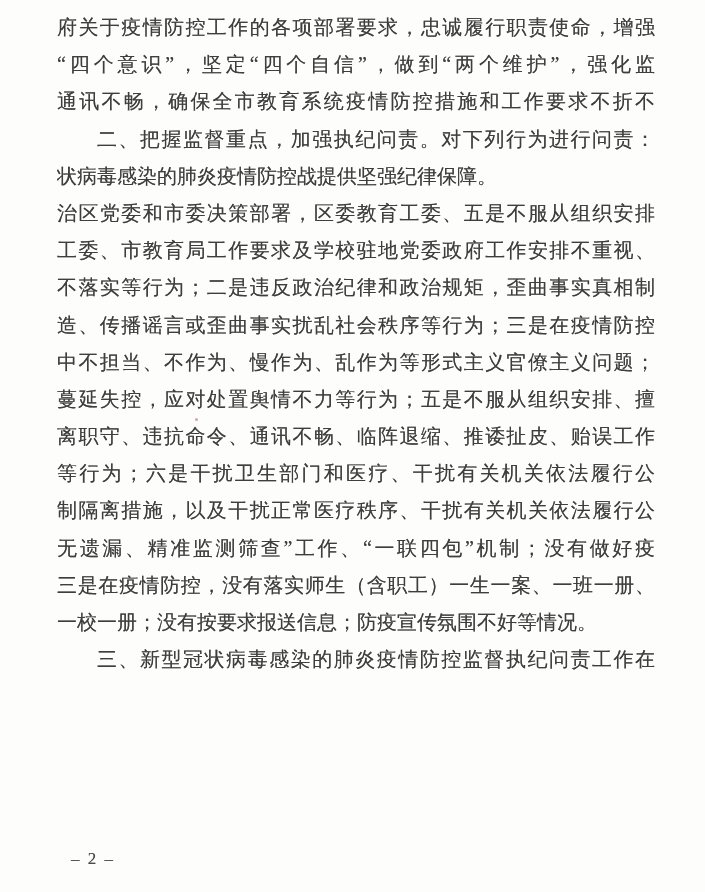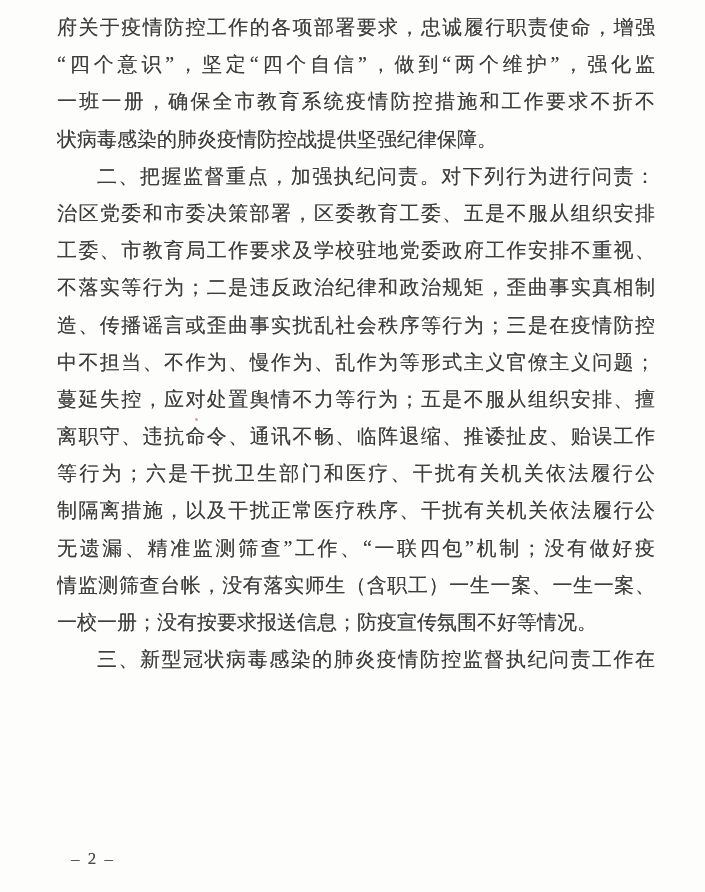--- a/index.html
+++ b/index.html
@@ -57,34 +57,34 @@
   }
 </style>
 </head>
 <body>
 
 <div class="page">
 
   <div class="doc-body">
     <div class="line">府关于疫情防控工作的各项部署要求，忠诚履行职责使命，增强</div>
     <div class="line">“四个意识”，坚定“四个自信”，做到“两个维护”，强化监</div>
-    <div class="line">一班一册，确保全市教育系统疫情防控措施和工作要求不折不</div>
+    <div class="line">通讯不畅，确保全市教育系统疫情防控措施和工作要求不折不</div>
+    <div class="line indent">二、把握监督重点，加强执纪问责。对下列行为进行问责：</div>
     <div class="line para-end">状病毒感染的肺炎疫情防控战提供坚强纪律保障。</div>
-    <div class="line indent">二、把握监督重点，加强执纪问责。对下列行为进行问责：</div>
     <div class="line">治区党委和市委决策部署，区委教育工委、五是不服从组织安排</div>
     <div class="line">工委、市教育局工作要求及学校驻地党委政府工作安排不重视、</div>
     <div class="line">不落实等行为；二是违反政治纪律和政治规矩，歪曲事实真相制</div>
     <div class="line">造、传播谣言或歪曲事实扰乱社会秩序等行为；三是在疫情防控</div>
     <div class="line">中不担当、不作为、慢作为、乱作为等形式主义官僚主义问题；</div>
     <div class="line">蔓延失控，应对处置舆情不力等行为；五是不服从组织安排、擅</div>
     <div class="line">离职守、违抗命令、通讯不畅、临阵退缩、推诿扯皮、贻误工作</div>
     <div class="line">等行为；六是干扰卫生部门和医疗、干扰有关机关依法履行公</div>
     <div class="line">制隔离措施，以及干扰正常医疗秩序、干扰有关机关依法履行公</div>
     <div class="line">无遗漏、精准监测筛查”工作、“一联四包”机制；没有做好疫</div>
-    <div class="line">情监测筛查台帐，没有落实师生（含职工）一生一案、一生一案、</div>
+    <div class="line">三是在疫情防控，没有落实师生（含职工）一生一案、一班一册、</div>
     <div class="line para-end">一校一册；没有按要求报送信息；防疫宣传氛围不好等情况。</div>
     <div class="line indent">三、新型冠状病毒感染的肺炎疫情防控监督执纪问责工作在</div>
   </div>
 
   <div class="scan-artifact-dot"></div>
 
   <div class="page-number">– 2 –</div>
 
 </div>
 

